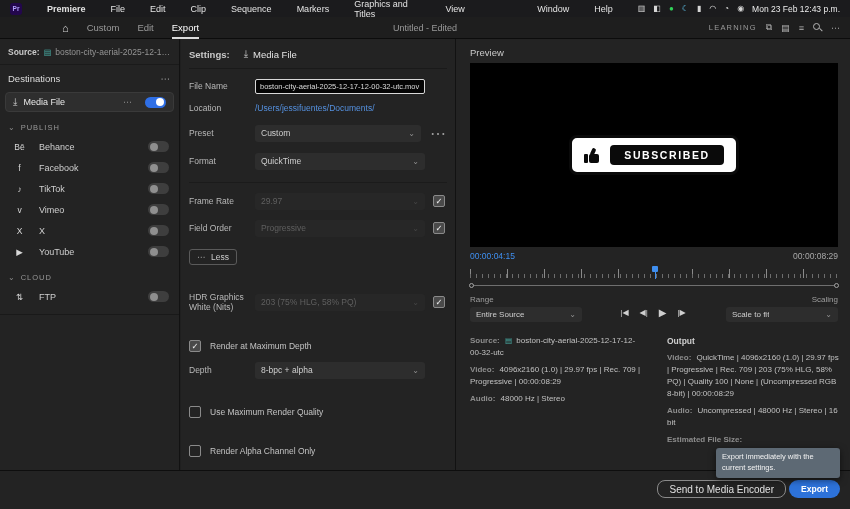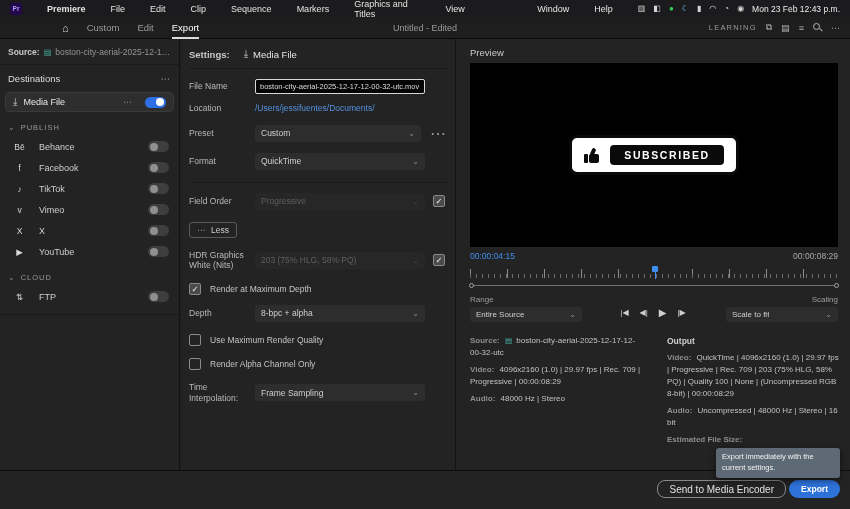--- a/index.html
+++ b/index.html
@@ -76,21 +76,21 @@
   .chev-d::after{content:"⌄"}
   .dd.disabled{background:#272727;color:#5f5f5f}
   .dd.disabled .chev-d{color:#454545}
   .sep{border-top:1px solid #1b1b1b;margin-top:12px}
   .chk{width:12px;height:12px;border:1px solid #8a8a8a;border-radius:2px;margin-left:auto;margin-right:2px;display:flex;align-items:center;justify-content:center;font-size:8.5px;color:#ececec;background:transparent;flex:none;cursor:pointer}
   .chk.on{background:#4a4a4a}
   .chk.on::after{content:"✓"}
   .less-btn{margin-top:12px;display:inline-flex;align-items:center;gap:5px;border:1px solid #5a5a5a;border-radius:3px;padding:2px 7px;font-size:8.5px;color:#cfcfcf;cursor:pointer;background:transparent}
   .less-btn .more-dots{letter-spacing:0.5px}
   .chkrow{display:flex;align-items:center;gap:7px;font-size:8.5px;color:#c4c4c4}
-  .mt9{margin-top:9px}.mt10{margin-top:10px}.mt11{margin-top:10px}.mt12{margin-top:12px}
+  .mt9{margin-top:9px}.mt10{margin-top:10px}.mt11{margin-top:10px}.mt12{margin-top:27px}
 
   
   .pv-head{position:absolute;left:14px;top:8px;font-size:9.5px;color:#c9c9c9}
   .video{position:absolute;left:14px;top:24px;width:368px;height:184px;background:#000;display:flex;align-items:center;justify-content:center}
   .sub-card{display:flex;align-items:center;gap:10px;background:#fff;border:3px solid #0a0a0a;border-radius:8px;padding:7px 12px;box-shadow:0 7px 16px rgba(0,0,0,.6)}
   .thumb{position:relative;width:16px;height:15px;flex:none}
   .thumb::before{content:"";position:absolute;left:0;bottom:0;width:4px;height:9px;background:#0a0a0a;border-radius:1px}
   .thumb::after{content:"";position:absolute;left:5px;bottom:0;width:10px;height:9px;background:#0a0a0a;border-radius:2px}
   .thumb .t{position:absolute;left:7px;top:0;width:4px;height:8px;background:#0a0a0a;border-radius:2px;transform:rotate(26deg)}
   .sub-pill{background:#0a0a0a;border-radius:4px;color:#fff;font-size:10.5px;letter-spacing:1.6px;padding:4px 14px;font-weight:bold}
@@ -284,20 +284,28 @@
     <div class="srow mt10">
       <span class="lbl">Format</span>
       <span class="dd">
         <span class="txt">QuickTime</span>
         <span class="chev-d"></span>
       </span>
     </div>
 
     <div class="sep"></div>
 
+    <div class="srow mt10">
+      <span class="lbl">Frame Rate</span>
+      <span class="dd disabled">
+        <span class="txt">29.97</span>
+        <span class="chev-d"></span>
+      </span>
+      <span class="chk on"></span>
+    </div>
 
     <div class="srow mt11">
       <span class="lbl">Field Order</span>
       <span class="dd disabled">
         <span class="txt">Progressive</span>
         <span class="chev-d"></span>
       </span>
       <span class="chk on"></span>
     </div>
 

